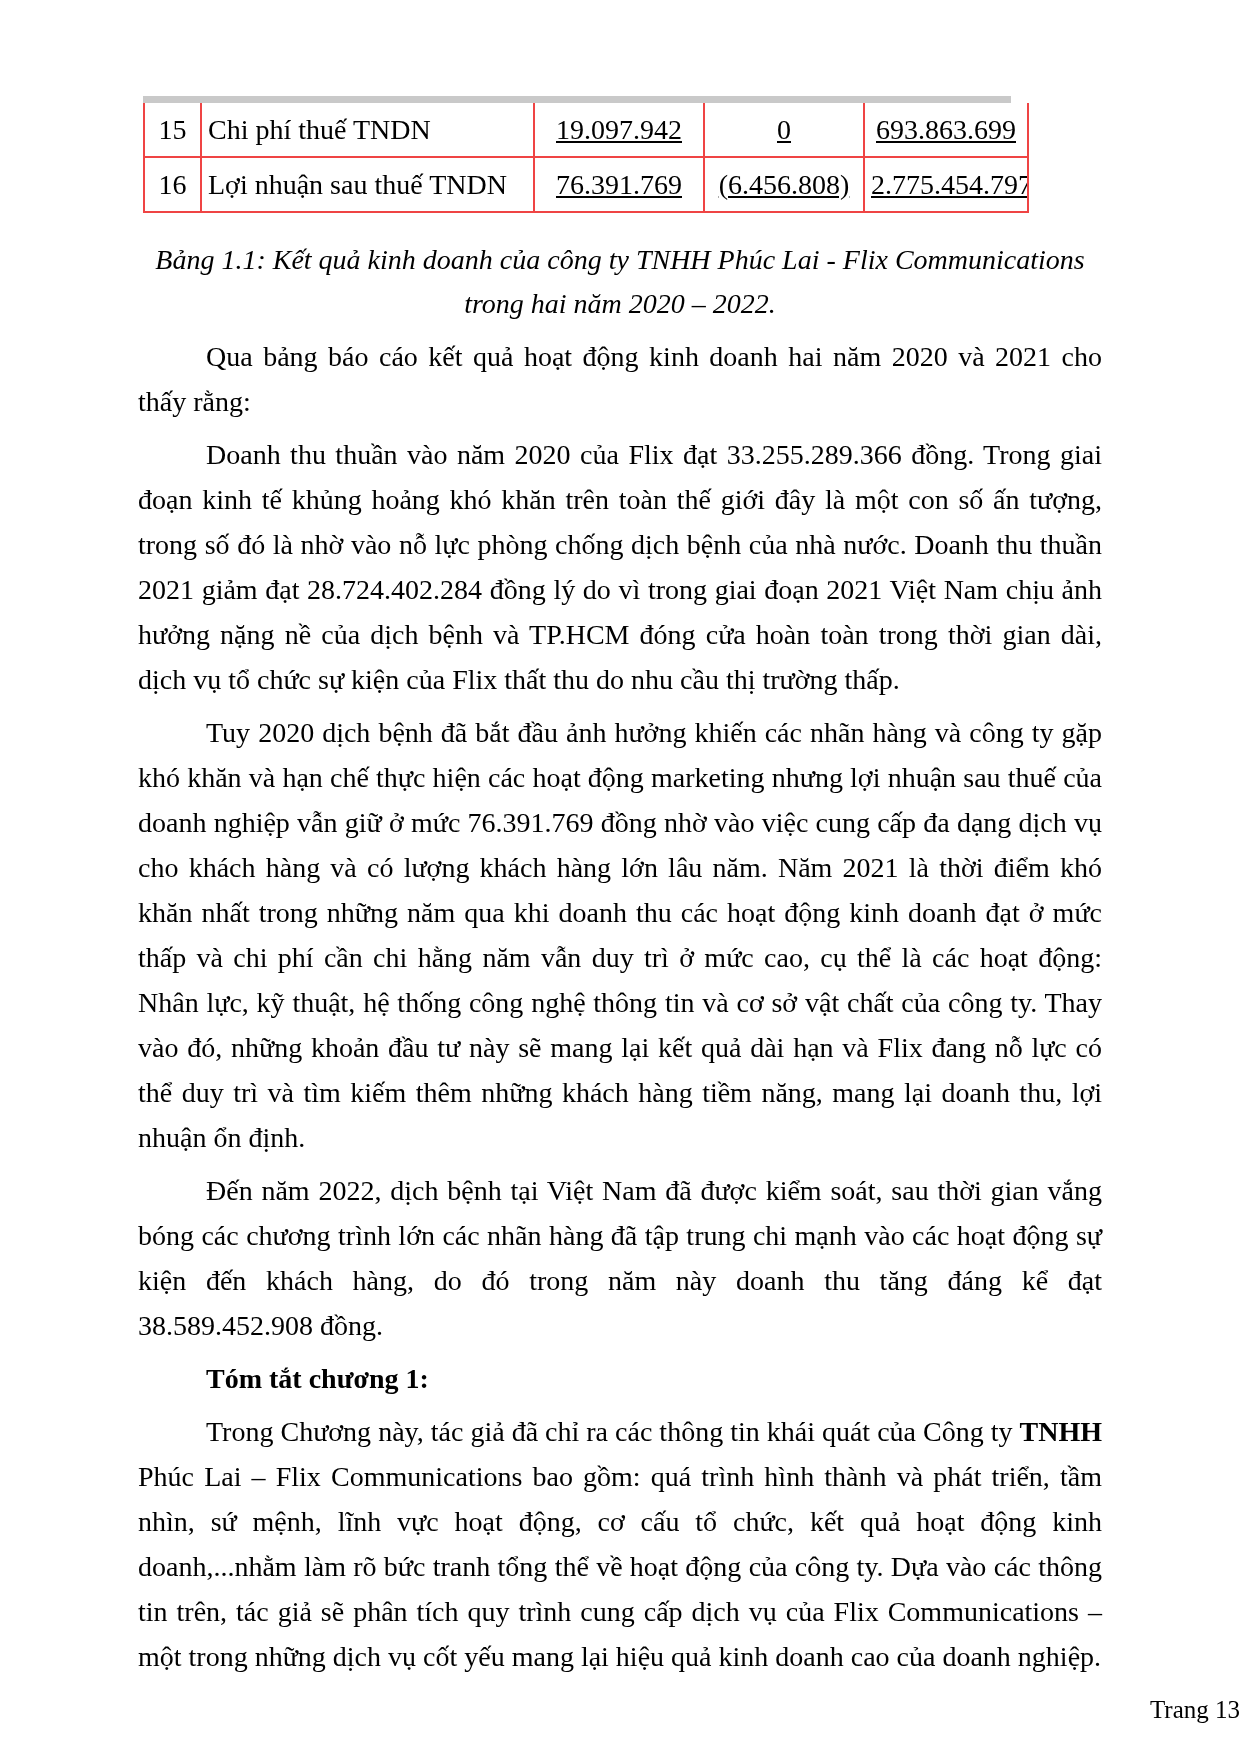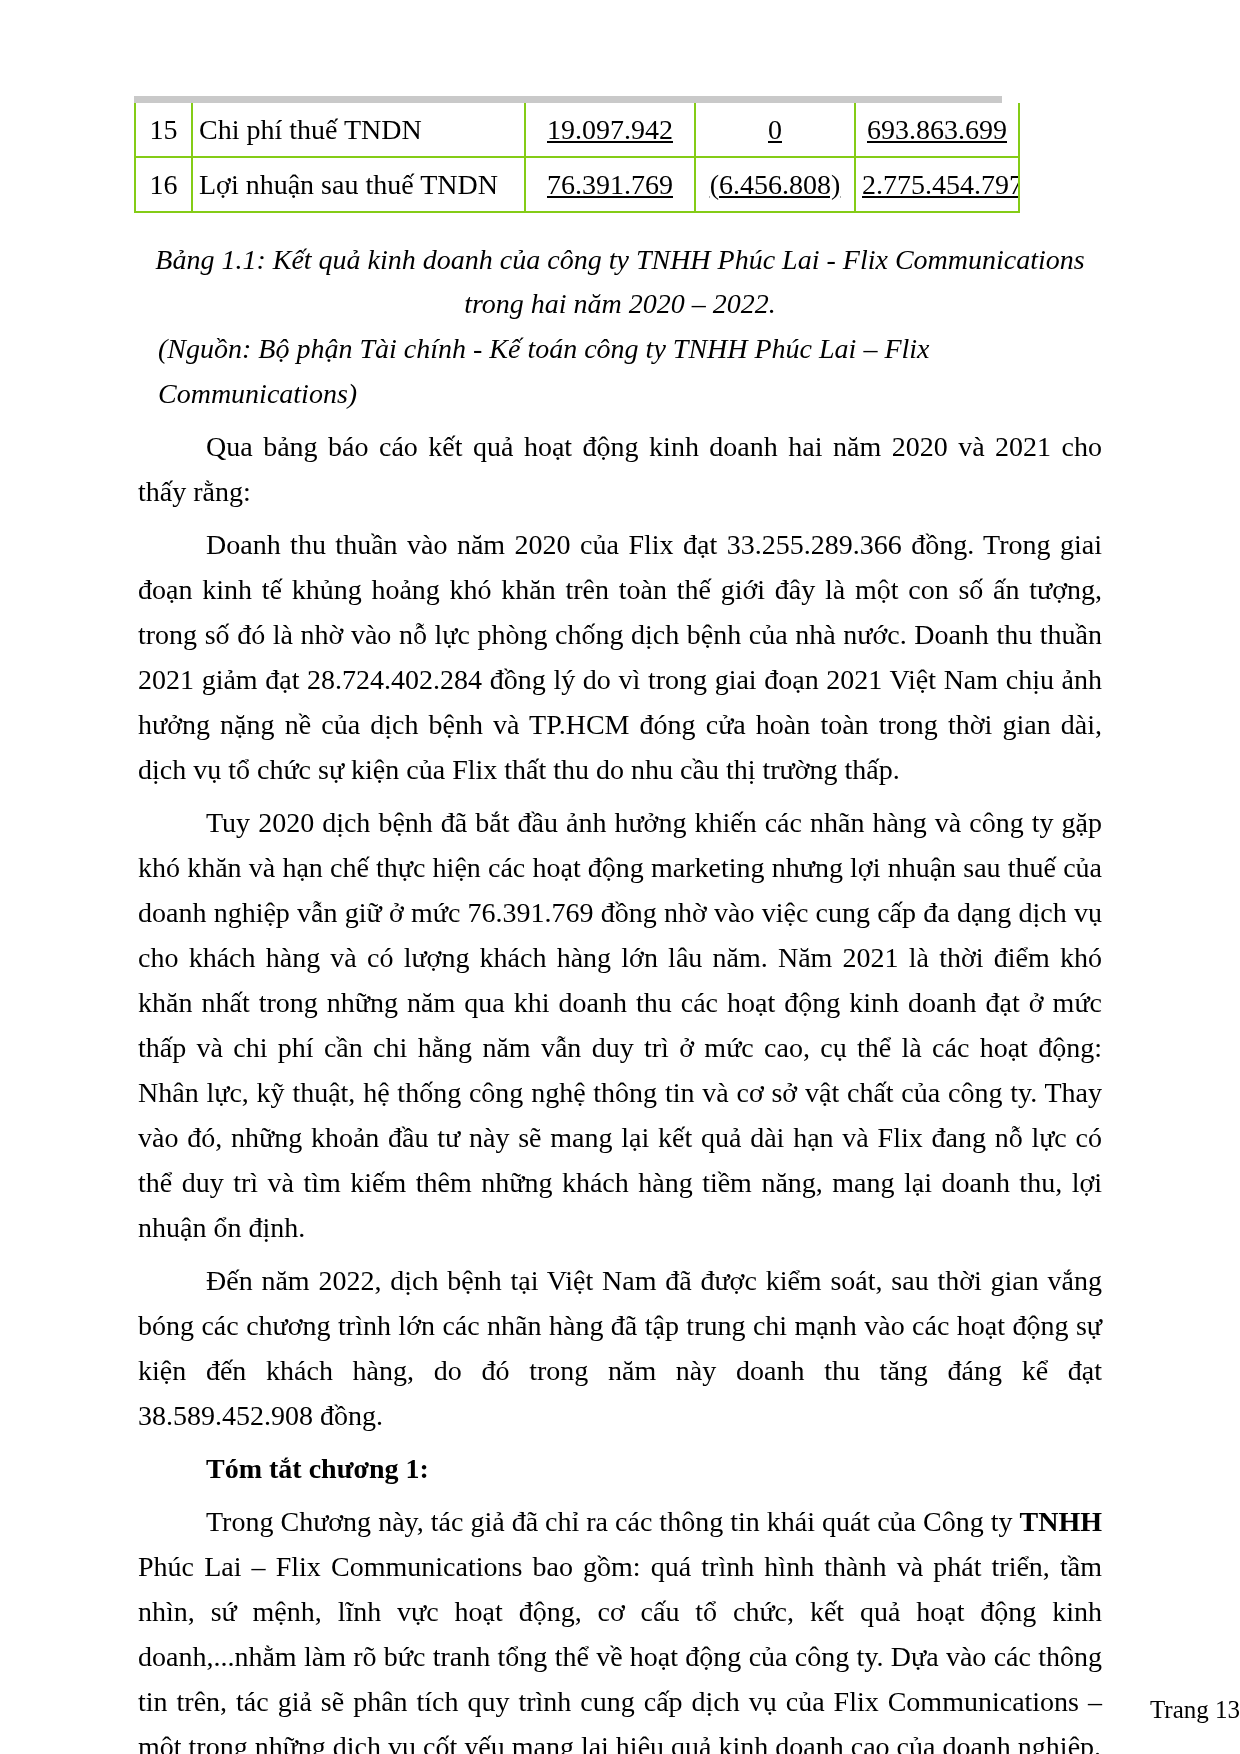--- a/index.html
+++ b/index.html
@@ -17,34 +17,34 @@
   }
   .content {
     position: absolute;
     left: 130px;
     top: 96px;
     width: 980px;
   }
 
   
   .tbl-wrap {
-    margin-left: 4px;
+    margin-left: 13px;
     width: 868px;
   }
   .gray-strip {
     height: 7px;
     background: #c9c9c9;
   }
   table.fin {
     border-collapse: collapse;
     table-layout: fixed;
     width: 884px;
   }
   table.fin td {
-    border: 2px solid #84cc16;
+    border: 2px solid #ef4444;
     border-top-width: 2px;
     font-size: 28px;
     padding: 0 6px;
     height: 53px;
     vertical-align: middle;
     overflow: hidden;
     white-space: nowrap;
   }
   table.fin tr:first-child td { border-top: none; }
   td.c-no   { text-align: center; padding: 0; }
@@ -125,21 +125,20 @@
       </tr>
     </tbody>
       </table>
   </div>
 
   <div class="caption">
     <div>Bảng 1.1: Kết quả kinh doanh của công ty TNHH Phúc Lai - Flix Communications</div>
     <div>trong hai năm 2020 – 2022.</div>
   </div>
 
-  <div class="source">(Nguồn: Bộ phận Tài chính - Kế toán công ty TNHH Phúc Lai – Flix Communications)</div>
 
   <div class="body-text">
     <p>Qua bảng báo cáo kết quả hoạt động kinh doanh hai năm 2020 và 2021 cho thấy rằng:</p>
     <p>Doanh thu thuần vào năm 2020 của Flix đạt 33.255.289.366 đồng. Trong giai đoạn kinh tế khủng hoảng khó khăn trên toàn thế giới đây là một con số ấn tượng, trong số đó là nhờ vào nỗ lực phòng chống dịch bệnh của nhà nước. Doanh thu thuần 2021 giảm đạt 28.724.402.284 đồng lý do vì trong giai đoạn 2021 Việt Nam chịu ảnh hưởng nặng nề của dịch bệnh và TP.HCM đóng cửa hoàn toàn trong thời gian dài, dịch vụ tổ chức sự kiện của Flix thất thu do nhu cầu thị trường thấp.</p>
     <p>Tuy 2020 dịch bệnh đã bắt đầu ảnh hưởng khiến các nhãn hàng và công ty gặp khó khăn và hạn chế thực hiện các hoạt động marketing nhưng lợi nhuận sau thuế của doanh nghiệp vẫn giữ ở mức 76.391.769 đồng nhờ vào việc cung cấp đa dạng dịch vụ cho khách hàng và có lượng khách hàng lớn lâu năm. Năm 2021 là thời điểm khó khăn nhất trong những năm qua khi doanh thu các hoạt động kinh doanh đạt ở mức thấp và chi phí cần chi hằng năm vẫn duy trì ở mức cao, cụ thể là các hoạt động: Nhân lực, kỹ thuật, hệ thống công nghệ thông tin và cơ sở vật chất của công ty. Thay vào đó, những khoản đầu tư này sẽ mang lại kết quả dài hạn và Flix đang nỗ lực có thể duy trì và tìm kiếm thêm những khách hàng tiềm năng, mang lại doanh thu, lợi nhuận ổn định.</p>
     <p>Đến năm 2022, dịch bệnh tại Việt Nam đã được kiểm soát, sau thời gian vắng bóng các chương trình lớn các nhãn hàng đã tập trung chi mạnh vào các hoạt động sự kiện đến khách hàng, do đó trong năm này doanh thu tăng đáng kể đạt 38.589.452.908 đồng.</p>
     <p class="summary-heading">Tóm tắt chương 1:</p>
     <p><span>Trong Chương này, tác giả đã chỉ ra các thông tin khái quát của Công ty </span><span class="bold">TNHH</span><span> Phúc Lai – Flix Communications bao gồm: quá trình hình thành và phát triển, tầm nhìn, sứ mệnh, lĩnh vực hoạt động, cơ cấu tổ chức, kết quả hoạt động kinh doanh,...nhằm làm rõ bức tranh tổng thể về hoạt động của công ty. Dựa vào các thông tin trên, tác giả sẽ phân tích quy trình cung cấp dịch vụ của Flix Communications – một trong những dịch vụ cốt yếu mang lại hiệu quả kinh doanh cao của doanh nghiệp.</span></p>
   </div>
 

